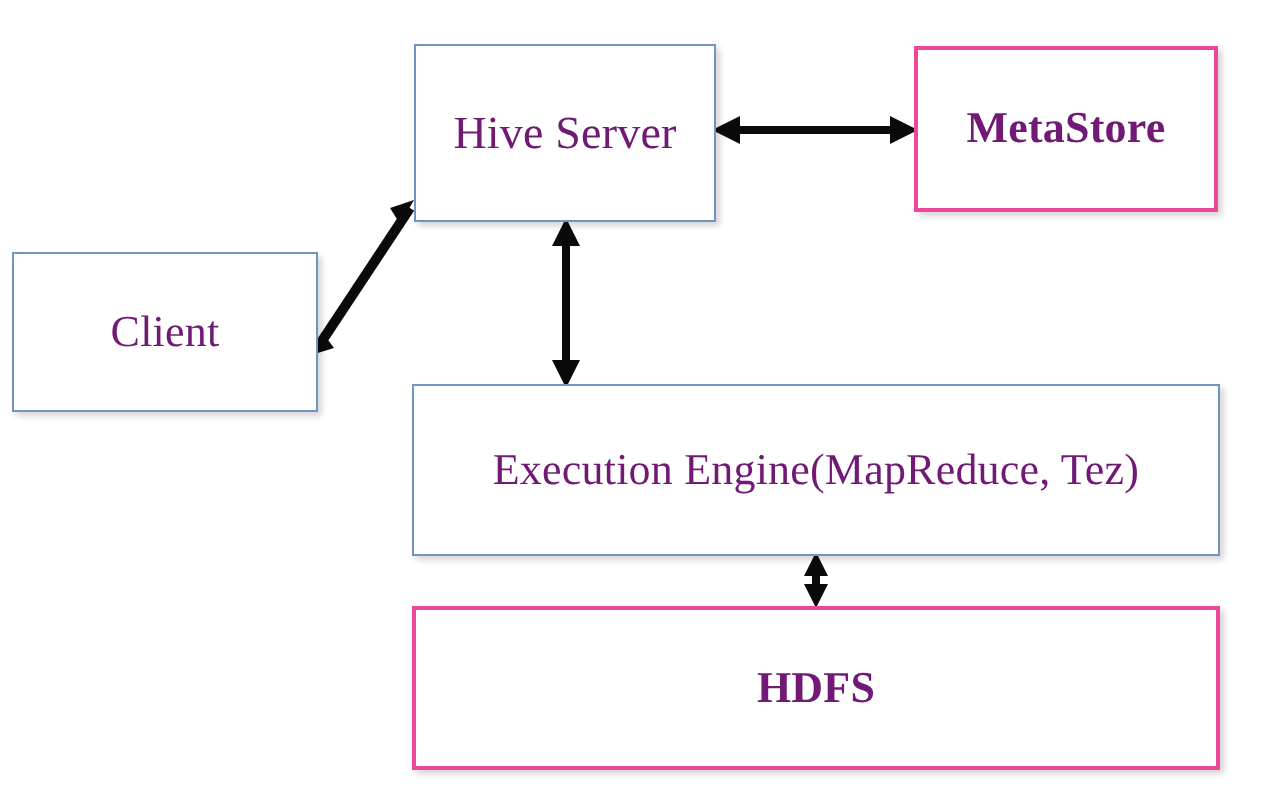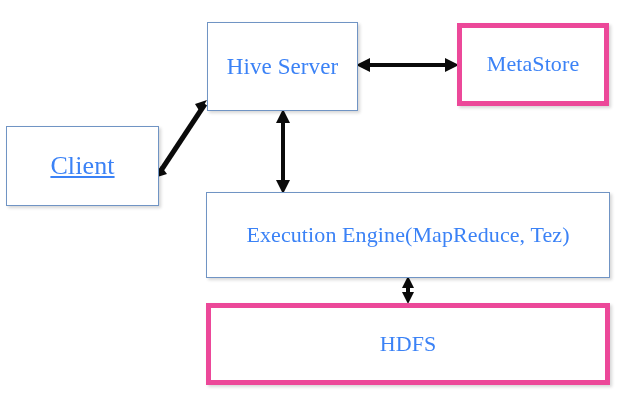--- a/index.html
+++ b/index.html
@@ -16,43 +16,43 @@
     font-family: "Liberation Serif", "DejaVu Serif", serif;
   }
   .node {
     position: absolute;
     box-sizing: border-box;
     background: #ffffff;
     display: flex;
     align-items: center;
     justify-content: center;
     text-align: center;
-    color: #3b82f6;
+    color: #701a75;
     line-height: 1.1;
     box-shadow: 2px 2px 3px rgba(0,0,0,0.16);
   }
   .node-blue  { border: 1px solid #7094c4; }
-  .node-olive { border: 5px solid #ec4899; }
+  .node-olive { border: 2px solid #ec4899; font-weight: bold; }
 
   .node-label {
     display: block;
     white-space: nowrap;
     letter-spacing: 0.1px;
   }
 
   
   #node-hive-server      { left: 207px; top: 22px;  width: 151px; height: 89px;  }
   #node-metastore        { left: 457px; top: 23px;  width: 152px; height: 83px;  }
   #node-client           { left: 6px;   top: 126px; width: 153px; height: 80px;  }
   #node-execution-engine { left: 206px; top: 192px; width: 404px; height: 86px;  }
   #node-hdfs             { left: 206px; top: 303px; width: 404px; height: 82px;  }
 
   #node-hive-server .node-label      { font-size: 23px; }
   #node-metastore .node-label        { font-size: 22px; }
-  #node-client .node-label           { font-size: 26px; text-decoration: underline; }
+  #node-client .node-label           { font-size: 22px; }
   #node-execution-engine .node-label { font-size: 22px; }
   #node-hdfs .node-label             { font-size: 22px; }
 
   
   .connector {
     position: absolute;
     left: 0;
     top: 0;
     width: 632px;
     height: 400px;

